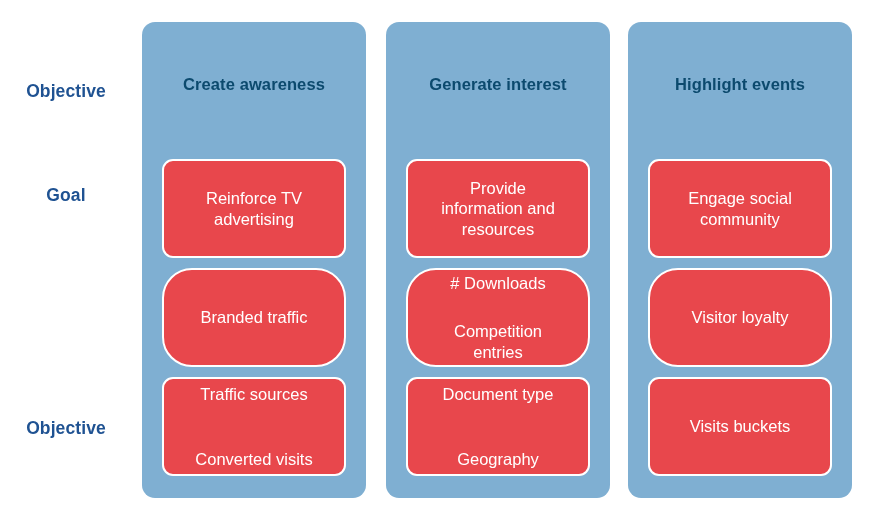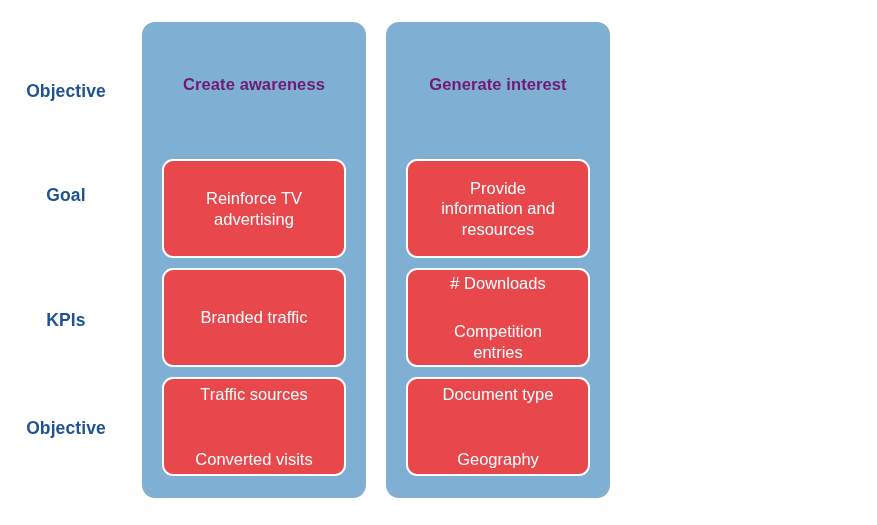--- a/index.html
+++ b/index.html
@@ -59,21 +59,21 @@
 
   .col-header {
     position: absolute;
     top: 0;
     left: 0;
     width: 100%;
     height: 125px;
     display: flex;
     align-items: center;
     justify-content: center;
-    color: #701a75;
+    color: #0c4a6e;
     font-weight: bold;
     font-size: 16.5px;
     letter-spacing: 0.1px;
     box-sizing: border-box;
     padding: 0 6px;
     text-align: center;
   }
 
   
   .card-stack {
@@ -95,36 +95,35 @@
     flex-direction: column;
     align-items: center;
     justify-content: center;
     color: #ffffff;
     font-size: 16.5px;
     line-height: 1.25;
     text-align: center;
     padding: 4px 6px;
   }
   .card.k0 { top: 12px;  height: 99px; }
-  .card.k1 { top: 121px; height: 99px; }
+  .card.k1 { top: 121px; height: 99px; border-radius: 30px; }
   .card.k2 { top: 230px; height: 99px; gap: 16px; }
 
   .card .line { display: block; }
   .card .group { display: block; }
   .card .group + .group { margin-top: 28px; }
 </style>
 </head>
 <body>
 
 <div id="matrix">
 
   <div class="row-labels">
     <div class="row-label r0">Objective</div>
     <div class="row-label r1">Goal</div>
-    <div class="row-label r2">KPIs</div>
     <div class="row-label r3">Objective</div>
   </div>
 
   <div class="column c0">
     <div class="col-header">Create awareness</div>
     <div class="card-stack">
       <div class="card k0">
           <span class="group">
             <span class="line">Reinforce TV</span>
             <span class="line">advertising</span>
@@ -169,14 +168,35 @@
           <span class="group">
             <span class="line">Document type</span>
           </span>
           <span class="group">
             <span class="line">Geography</span>
           </span>
         </div>
     </div>
   </div>
 
+  <div class="column c2">
+    <div class="col-header">Highlight events</div>
+    <div class="card-stack">
+      <div class="card k0">
+          <span class="group">
+            <span class="line">Engage social</span>
+            <span class="line">community</span>
+          </span>
+        </div>
+      <div class="card k1">
+          <span class="group">
+            <span class="line">Visitor loyalty</span>
+          </span>
+        </div>
+      <div class="card k2">
+          <span class="group">
+            <span class="line">Visits buckets</span>
+          </span>
+        </div>
+    </div>
+  </div>
 
 </div>
 
 </body></html>

